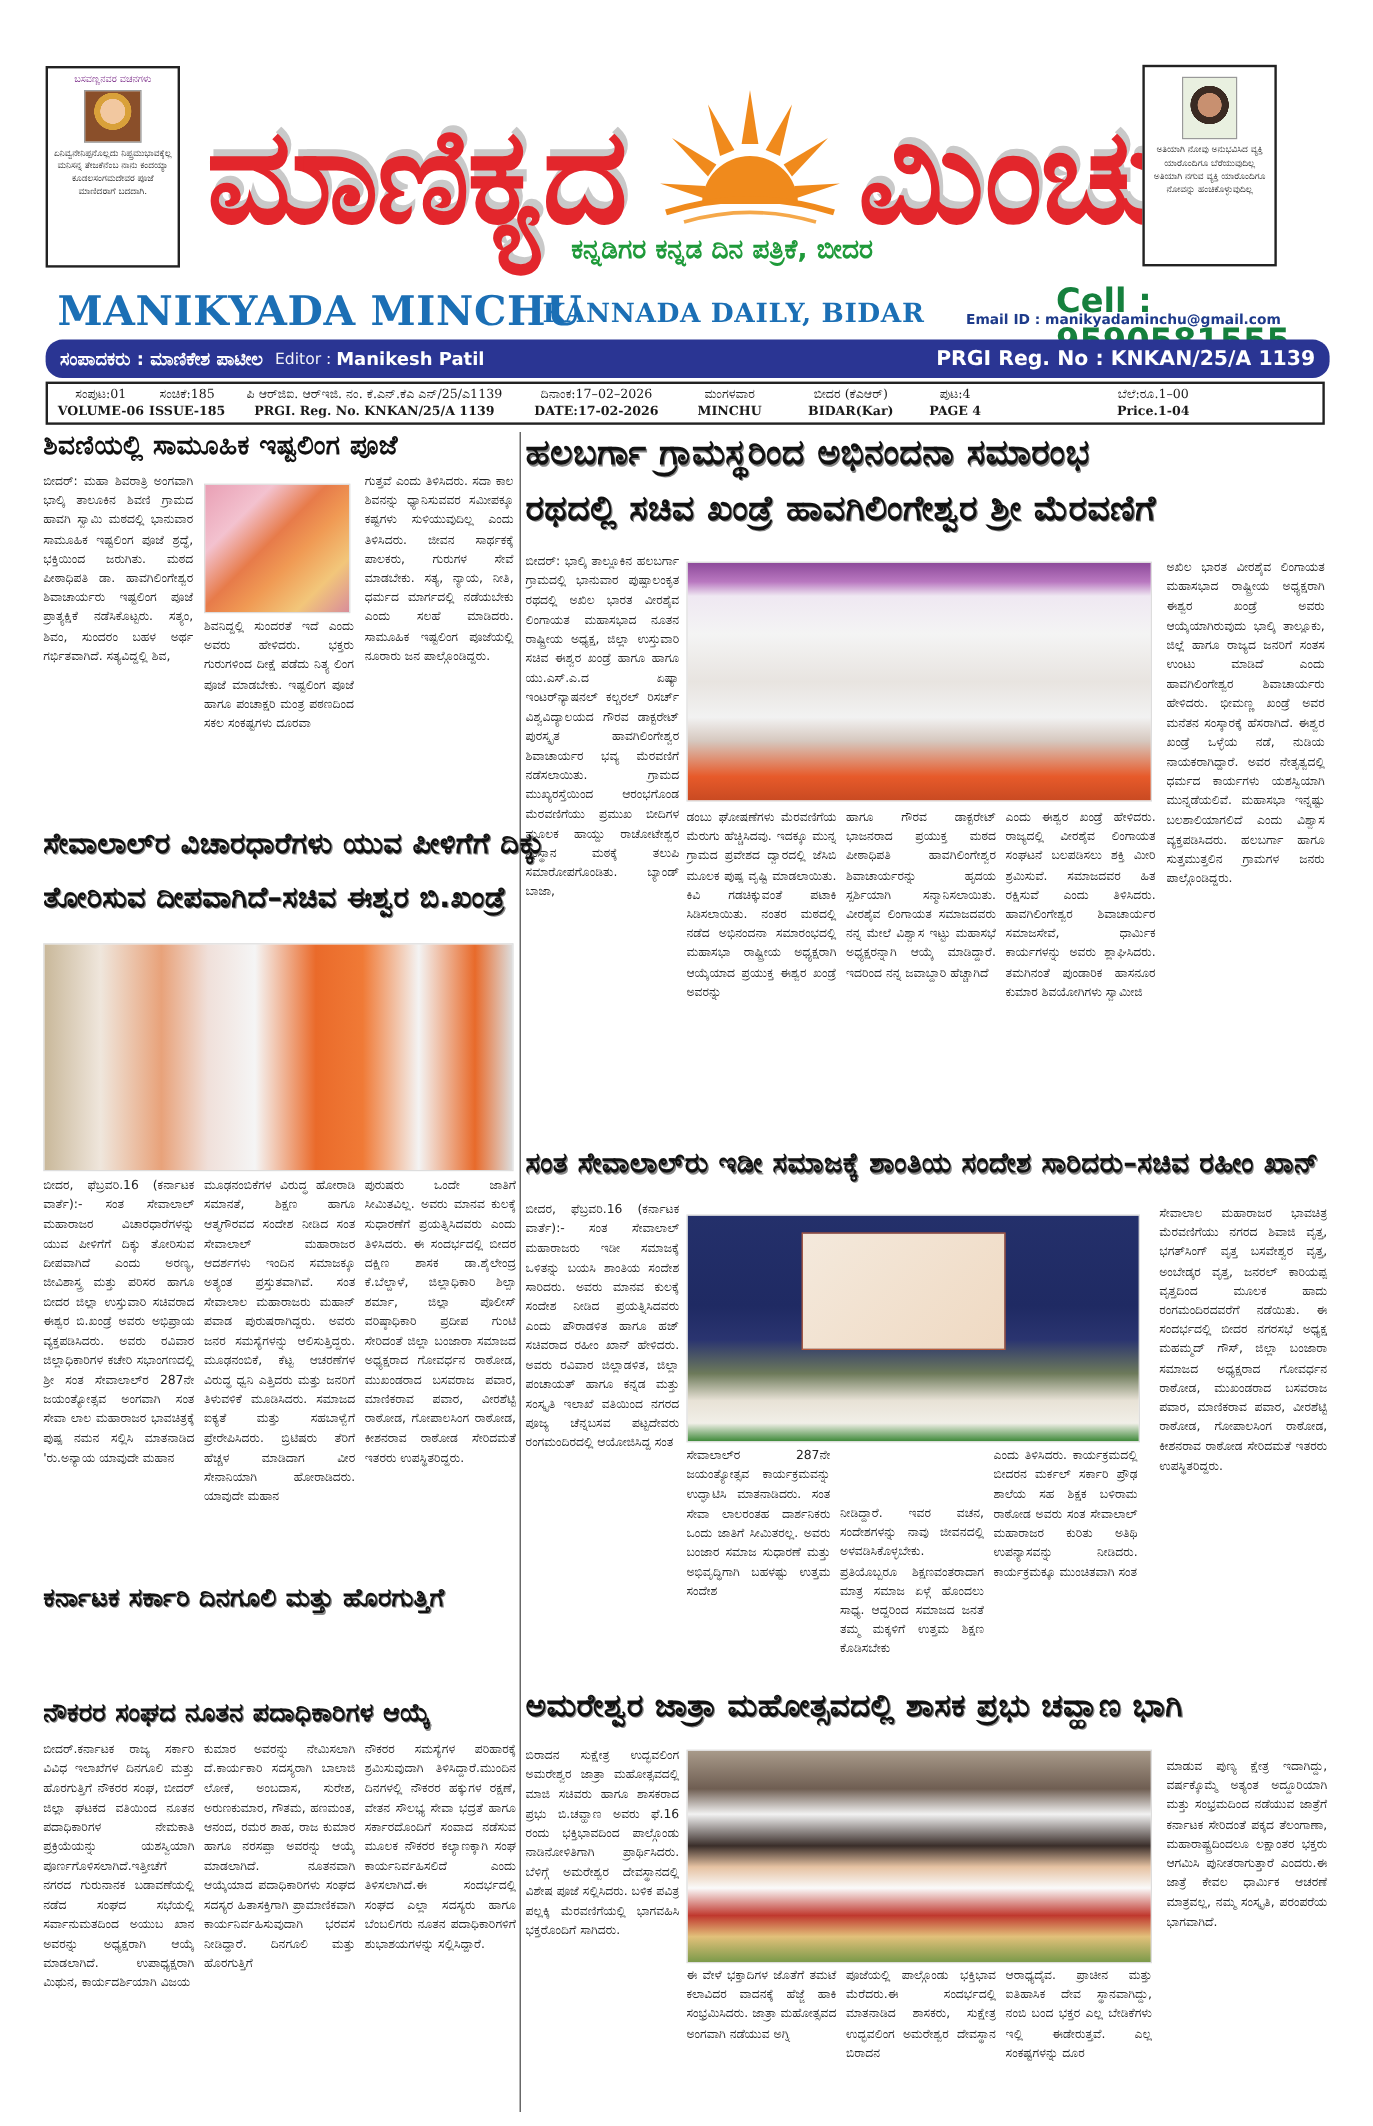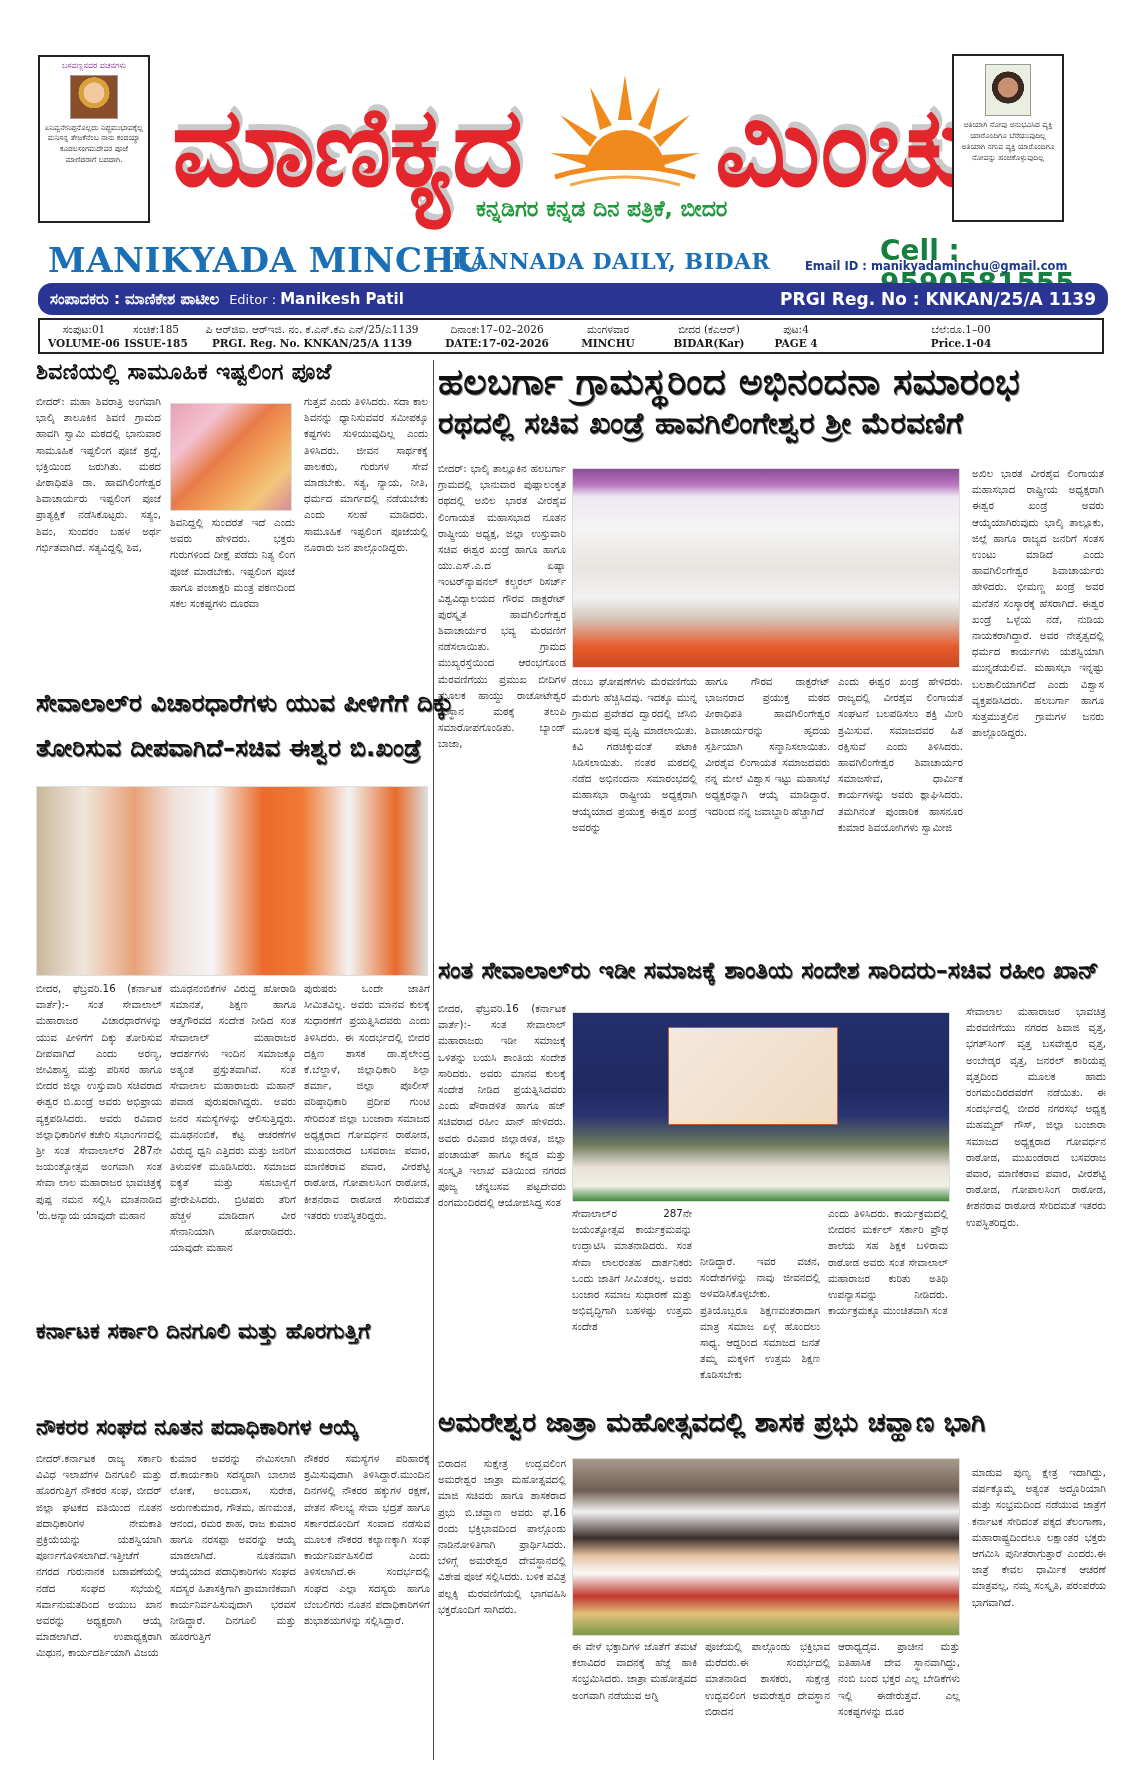--- a/index.html
+++ b/index.html
@@ -126,21 +126,21 @@
 
 <div>
   <div class="headline" style="left:36px; top:360px; font-size:22px;">ಶಿವಣಿಯಲ್ಲಿ ಸಾಮೂಹಿಕ ಇಷ್ಟಲಿಂಗ ಪೂಜೆ</div>
   <div class="col" style="left:36px; top:393px; width:125px; height:290px;">ಬೀದರ್: ಮಹಾ ಶಿವರಾತ್ರಿ ಅಂಗವಾಗಿ ಭಾಲ್ಕಿ ತಾಲೂಕಿನ ಶಿವಣಿ ಗ್ರಾಮದ ಹಾವಗಿ ಸ್ವಾಮಿ ಮಠದಲ್ಲಿ ಭಾನುವಾರ ಸಾಮೂಹಿಕ ಇಷ್ಟಲಿಂಗ ಪೂಜೆ ಶ್ರದ್ಧೆ, ಭಕ್ತಿಯಿಂದ ಜರುಗಿತು. ಮಠದ ಪೀಠಾಧಿಪತಿ ಡಾ. ಹಾವಗಿಲಿಂಗೇಶ್ವರ ಶಿವಾಚಾರ್ಯರು ಇಷ್ಟಲಿಂಗ ಪೂಜೆ ಪ್ರಾತ್ಯಕ್ಷಿಕೆ ನಡೆಸಿಕೊಟ್ಟರು. ಸತ್ಯಂ, ಶಿವಂ, ಸುಂದರಂ ಬಹಳ ಅರ್ಥ ಗರ್ಭಿತವಾಗಿದೆ. ಸತ್ಯವಿದ್ದಲ್ಲಿ ಶಿವ,</div>
   <div class="photo" style="left:170px; top:403px; width:122px; height:108px; background: linear-gradient(135deg, #e9a0b5 0%, #f3c2cf 25%, #e77b4a 45%, #f09a54 60%, #f2c67a 80%, #d98d9a 100%);"></div>
   <div class="col" style="left:170px; top:514px; width:125px; height:170px;">ಶಿವನಿದ್ದಲ್ಲಿ ಸುಂದರತೆ ಇದೆ ಎಂದು ಅವರು ಹೇಳಿದರು. ಭಕ್ತರು ಗುರುಗಳಿಂದ ದೀಕ್ಷೆ ಪಡೆದು ನಿತ್ಯ ಲಿಂಗ ಪೂಜೆ ಮಾಡಬೇಕು. ಇಷ್ಟಲಿಂಗ ಪೂಜೆ ಹಾಗೂ ಪಂಚಾಕ್ಷರಿ ಮಂತ್ರ ಪಠಣದಿಂದ ಸಕಲ ಸಂಕಷ್ಟಗಳು ದೂರವಾ</div>
   <div class="col" style="left:304px; top:393px; width:124px; height:290px;">ಗುತ್ತವೆ ಎಂದು ತಿಳಿಸಿದರು. ಸದಾ ಕಾಲ ಶಿವನನ್ನು ಧ್ಯಾನಿಸುವವರ ಸಮೀಪಕ್ಕೂ ಕಷ್ಟಗಳು ಸುಳಿಯುವುದಿಲ್ಲ ಎಂದು ತಿಳಿಸಿದರು. ಜೀವನ ಸಾರ್ಥಕಕ್ಕೆ ಪಾಲಕರು, ಗುರುಗಳ ಸೇವೆ ಮಾಡಬೇಕು. ಸತ್ಯ, ನ್ಯಾಯ, ನೀತಿ, ಧರ್ಮದ ಮಾರ್ಗದಲ್ಲಿ ನಡೆಯಬೇಕು ಎಂದು ಸಲಹೆ ಮಾಡಿದರು. ಸಾಮೂಹಿಕ ಇಷ್ಟಲಿಂಗ ಪೂಜೆಯಲ್ಲಿ ನೂರಾರು ಜನ ಪಾಲ್ಗೊಂಡಿದ್ದರು.</div>
 </div>
 
 <div>
-  <div class="headline hl-shadow" style="left:438px; top:362px; font-size:36px;">ಹಲಬರ್ಗಾ ಗ್ರಾಮಸ್ಥರಿಂದ ಅಭಿನಂದನಾ ಸಮಾರಂಭ</div>
+  <div class="headline hl-shadow" style="left:438px; top:362px; font-size:29px;">ಹಲಬರ್ಗಾ ಗ್ರಾಮಸ್ಥರಿಂದ ಅಭಿನಂದನಾ ಸಮಾರಂಭ</div>
   <div class="headline hl-shadow" style="left:438px; top:408px; font-size:29px;">ರಥದಲ್ಲಿ ಸಚಿವ ಖಂಡ್ರೆ ಹಾವಗಿಲಿಂಗೇಶ್ವರ ಶ್ರೀ ಮೆರವಣಿಗೆ</div>
   <div class="col" style="left:438px; top:460px; width:128px; height:490px;">ಬೀದರ್: ಭಾಲ್ಕಿ ತಾಲ್ಲೂಕಿನ ಹಲಬರ್ಗಾ ಗ್ರಾಮದಲ್ಲಿ ಭಾನುವಾರ ಪುಷ್ಪಾಲಂಕೃತ ರಥದಲ್ಲಿ ಅಖಿಲ ಭಾರತ ವೀರಶೈವ ಲಿಂಗಾಯತ ಮಹಾಸಭಾದ ನೂತನ ರಾಷ್ಟ್ರೀಯ ಅಧ್ಯಕ್ಷ, ಜಿಲ್ಲಾ ಉಸ್ತುವಾರಿ ಸಚಿವ ಈಶ್ವರ ಖಂಡ್ರೆ ಹಾಗೂ ಹಾಗೂ ಯು.ಎಸ್.ಎ.ದ ಏಷ್ಯಾ ಇಂಟರ್‌ನ್ಯಾಷನಲ್ ಕಲ್ಚರಲ್ ರಿಸರ್ಚ್ ವಿಶ್ವವಿದ್ಯಾಲಯದ ಗೌರವ ಡಾಕ್ಟರೇಟ್ ಪುರಸ್ಕೃತ ಹಾವಗಿಲಿಂಗೇಶ್ವರ ಶಿವಾಚಾರ್ಯರ ಭವ್ಯ ಮೆರವಣಿಗೆ ನಡೆಸಲಾಯಿತು. ಗ್ರಾಮದ ಮುಖ್ಯರಸ್ತೆಯಿಂದ ಆರಂಭಗೊಂಡ ಮೆರವಣಿಗೆಯು ಪ್ರಮುಖ ಬೀದಿಗಳ ಮೂಲಕ ಹಾಯ್ದು ರಾಚೋಟೇಶ್ವರ ಸಂಸ್ಥಾನ ಮಠಕ್ಕೆ ತಲುಪಿ ಸಮಾರೋಪಗೊಂಡಿತು. ಬ್ಯಾಂಡ್ ಬಾಜಾ,</div>
   <div class="photo" style="left:572px; top:468px; width:388px; height:200px; background: linear-gradient(180deg, #8d4a9a 0%, #b978c0 8%, #efe8f2 14%, #f4f4f4 30%, #e8e4e0 50%, #f2f2f2 65%, #d6c8bf 75%, #e75a2a 90%, #c94a22 100%);"></div>
   <div class="col" style="left:572px; top:673px; width:125px; height:277px;">ಡಂಬು ಘೋಷಣೆಗಳು ಮೆರವಣಿಗೆಯ ಮೆರುಗು ಹೆಚ್ಚಿಸಿದವು. ಇದಕ್ಕೂ ಮುನ್ನ ಗ್ರಾಮದ ಪ್ರವೇಶದ ದ್ವಾರದಲ್ಲಿ ಜೆಸಿಬಿ ಮೂಲಕ ಪುಷ್ಪ ವೃಷ್ಟಿ ಮಾಡಲಾಯಿತು. ಕಿವಿ ಗಡಚಿಕ್ಕುವಂತೆ ಪಟಾಕಿ ಸಿಡಿಸಲಾಯಿತು. ನಂತರ ಮಠದಲ್ಲಿ ನಡೆದ ಅಭಿನಂದನಾ ಸಮಾರಂಭದಲ್ಲಿ ಮಹಾಸಭಾ ರಾಷ್ಟ್ರೀಯ ಅಧ್ಯಕ್ಷರಾಗಿ ಆಯ್ಕೆಯಾದ ಪ್ರಯುಕ್ತ ಈಶ್ವರ ಖಂಡ್ರೆ ಅವರನ್ನು</div>
   <div class="col" style="left:705px; top:673px; width:125px; height:277px;">ಹಾಗೂ ಗೌರವ ಡಾಕ್ಟರೇಟ್ ಭಾಜನರಾದ ಪ್ರಯುಕ್ತ ಮಠದ ಪೀಠಾಧಿಪತಿ ಹಾವಗಿಲಿಂಗೇಶ್ವರ ಶಿವಾಚಾರ್ಯರನ್ನು ಹೃದಯ ಸ್ಪರ್ಶಿಯಾಗಿ ಸನ್ಮಾನಿಸಲಾಯಿತು. ವೀರಶೈವ ಲಿಂಗಾಯತ ಸಮಾಜದವರು ನನ್ನ ಮೇಲೆ ವಿಶ್ವಾಸ ಇಟ್ಟು ಮಹಾಸಭೆ ಅಧ್ಯಕ್ಷರನ್ನಾಗಿ ಆಯ್ಕೆ ಮಾಡಿದ್ದಾರೆ. ಇದರಿಂದ ನನ್ನ ಜವಾಬ್ದಾರಿ ಹೆಚ್ಚಾಗಿದೆ</div>
   <div class="col" style="left:838px; top:673px; width:125px; height:277px;">ಎಂದು ಈಶ್ವರ ಖಂಡ್ರೆ ಹೇಳಿದರು. ರಾಜ್ಯದಲ್ಲಿ ವೀರಶೈವ ಲಿಂಗಾಯತ ಸಂಘಟನೆ ಬಲಪಡಿಸಲು ಶಕ್ತಿ ಮೀರಿ ಶ್ರಮಿಸುವೆ. ಸಮಾಜದವರ ಹಿತ ರಕ್ಷಿಸುವೆ ಎಂದು ತಿಳಿಸಿದರು. ಹಾವಗಿಲಿಂಗೇಶ್ವರ ಶಿವಾಚಾರ್ಯರ ಸಮಾಜಸೇವೆ, ಧಾರ್ಮಿಕ ಕಾರ್ಯಗಳನ್ನು ಅವರು ಶ್ಲಾಘಿಸಿದರು. ತಮಗಿನಂತೆ ಪುಂಡಾರಿಕ ಹಾಸನೂರ ಕುಮಾರ ಶಿವಯೋಗಿಗಳು ಸ್ವಾಮೀಜಿ</div>
   <div class="col" style="left:972px; top:465px; width:132px; height:485px;">ಅಖಿಲ ಭಾರತ ವೀರಶೈವ ಲಿಂಗಾಯತ ಮಹಾಸಭಾದ ರಾಷ್ಟ್ರೀಯ ಅಧ್ಯಕ್ಷರಾಗಿ ಈಶ್ವರ ಖಂಡ್ರೆ ಅವರು ಆಯ್ಕೆಯಾಗಿರುವುದು ಭಾಲ್ಕಿ ತಾಲ್ಲೂಕು, ಜಿಲ್ಲೆ ಹಾಗೂ ರಾಜ್ಯದ ಜನರಿಗೆ ಸಂತಸ ಉಂಟು ಮಾಡಿದೆ ಎಂದು ಹಾವಗಿಲಿಂಗೇಶ್ವರ ಶಿವಾಚಾರ್ಯರು ಹೇಳಿದರು. ಭೀಮಣ್ಣ ಖಂಡ್ರೆ ಅವರ ಮನೆತನ ಸಂಸ್ಕಾರಕ್ಕೆ ಹೆಸರಾಗಿದೆ. ಈಶ್ವರ ಖಂಡ್ರೆ ಒಳ್ಳೆಯ ನಡೆ, ನುಡಿಯ ನಾಯಕರಾಗಿದ್ದಾರೆ. ಅವರ ನೇತೃತ್ವದಲ್ಲಿ ಧರ್ಮದ ಕಾರ್ಯಗಳು ಯಶಸ್ವಿಯಾಗಿ ಮುನ್ನಡೆಯಲಿವೆ. ಮಹಾಸಭಾ ಇನ್ನಷ್ಟು ಬಲಶಾಲಿಯಾಗಲಿದೆ ಎಂದು ವಿಶ್ವಾಸ ವ್ಯಕ್ತಪಡಿಸಿದರು. ಹಲಬರ್ಗಾ ಹಾಗೂ ಸುತ್ತಮುತ್ತಲಿನ ಗ್ರಾಮಗಳ ಜನರು ಪಾಲ್ಗೊಂಡಿದ್ದರು.</div>
 </div>
 
 <div>

